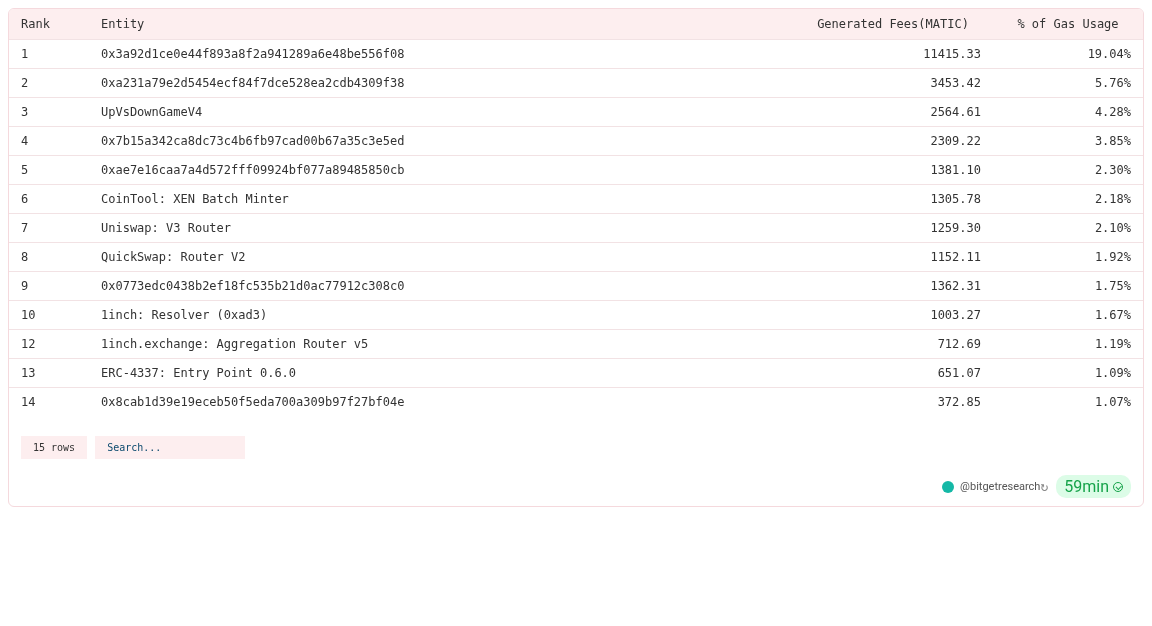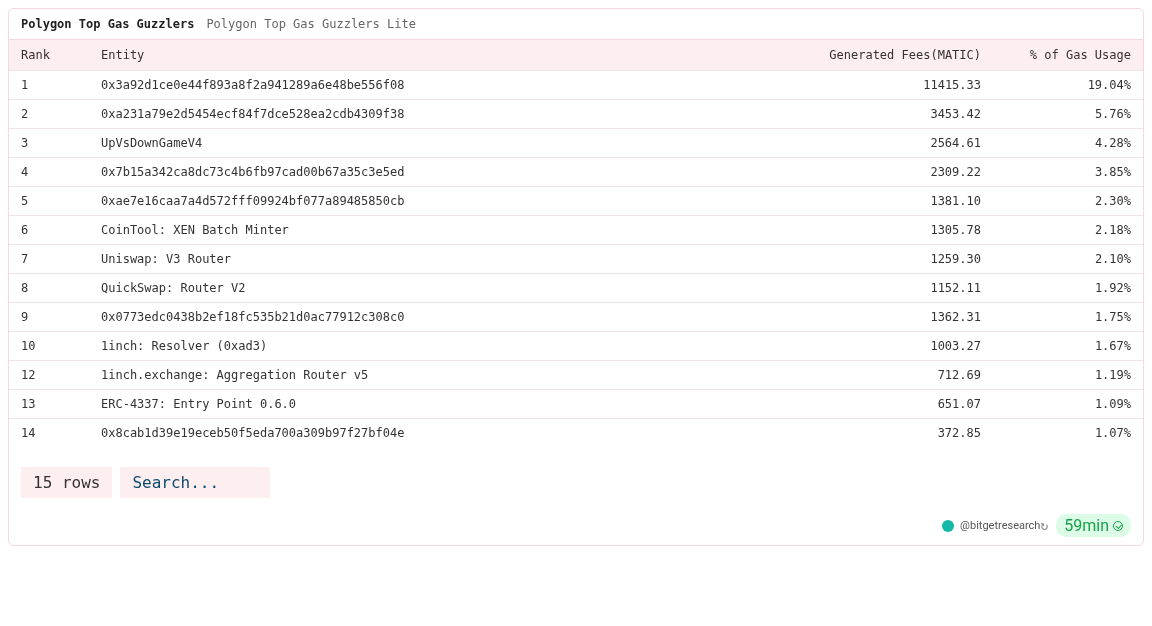--- a/index.html
+++ b/index.html
@@ -45,21 +45,21 @@
       background: #fdeeef;
     }
     thead th {
       font-weight: 400;
       text-align: left;
       padding: 8px 12px;
       font-size: 12px;
       color: #333;
     }
     thead th.num {
-      text-align: right;
+      text-align: center;
     }
     tbody td {
       padding: 7px 12px;
       border-top: 1px solid #f2e2e4;
       font-size: 12px;
       color: #333;
       white-space: nowrap;
     }
     tbody td.num {
       text-align: right;
@@ -78,21 +78,21 @@
     }
     .footer-controls {
       display: flex;
       gap: 8px;
       padding: 20px 12px 10px 12px;
     }
     .pill {
       background: #fdeeef;
       padding: 6px 12px;
       border-radius: 0px;
-      font-size: 16px;
+      font-size: 10px;
       color: #333;
     }
     .pill.search {
       color: #0c4a6e;
       min-width: 150px;
     }
     .bottom-bar {
       display: flex;
       align-items: center;
       justify-content: flex-end;
@@ -138,24 +138,20 @@
     }
     .check::after {
       content:""; position:absolute; left:2px; top:2.5px; width:4px; height:2.5px; border-left:1.5px solid #16a34a; border-bottom:1.5px solid #16a34a; transform:rotate(-45deg);
     }
   </style>
 </head>
 <body>
 
 <div class="panel">
 
-  <div class="tabs">
-    <span class="tab-active">Polygon Top Gas Guzzlers</span>
-    <span class="tab-inactive">Polygon Top Gas Guzzlers Lite</span>
-  </div>
 
   <div class="table-wrapper">
     <table>
       <thead>
         <tr>
           <th class="col-rank">Rank</th>
           <th class="col-entity">Entity</th>
           <th class="col-fees num">Generated Fees(MATIC)</th>
           <th class="col-pct num">% of Gas Usage</th>
         </tr>

